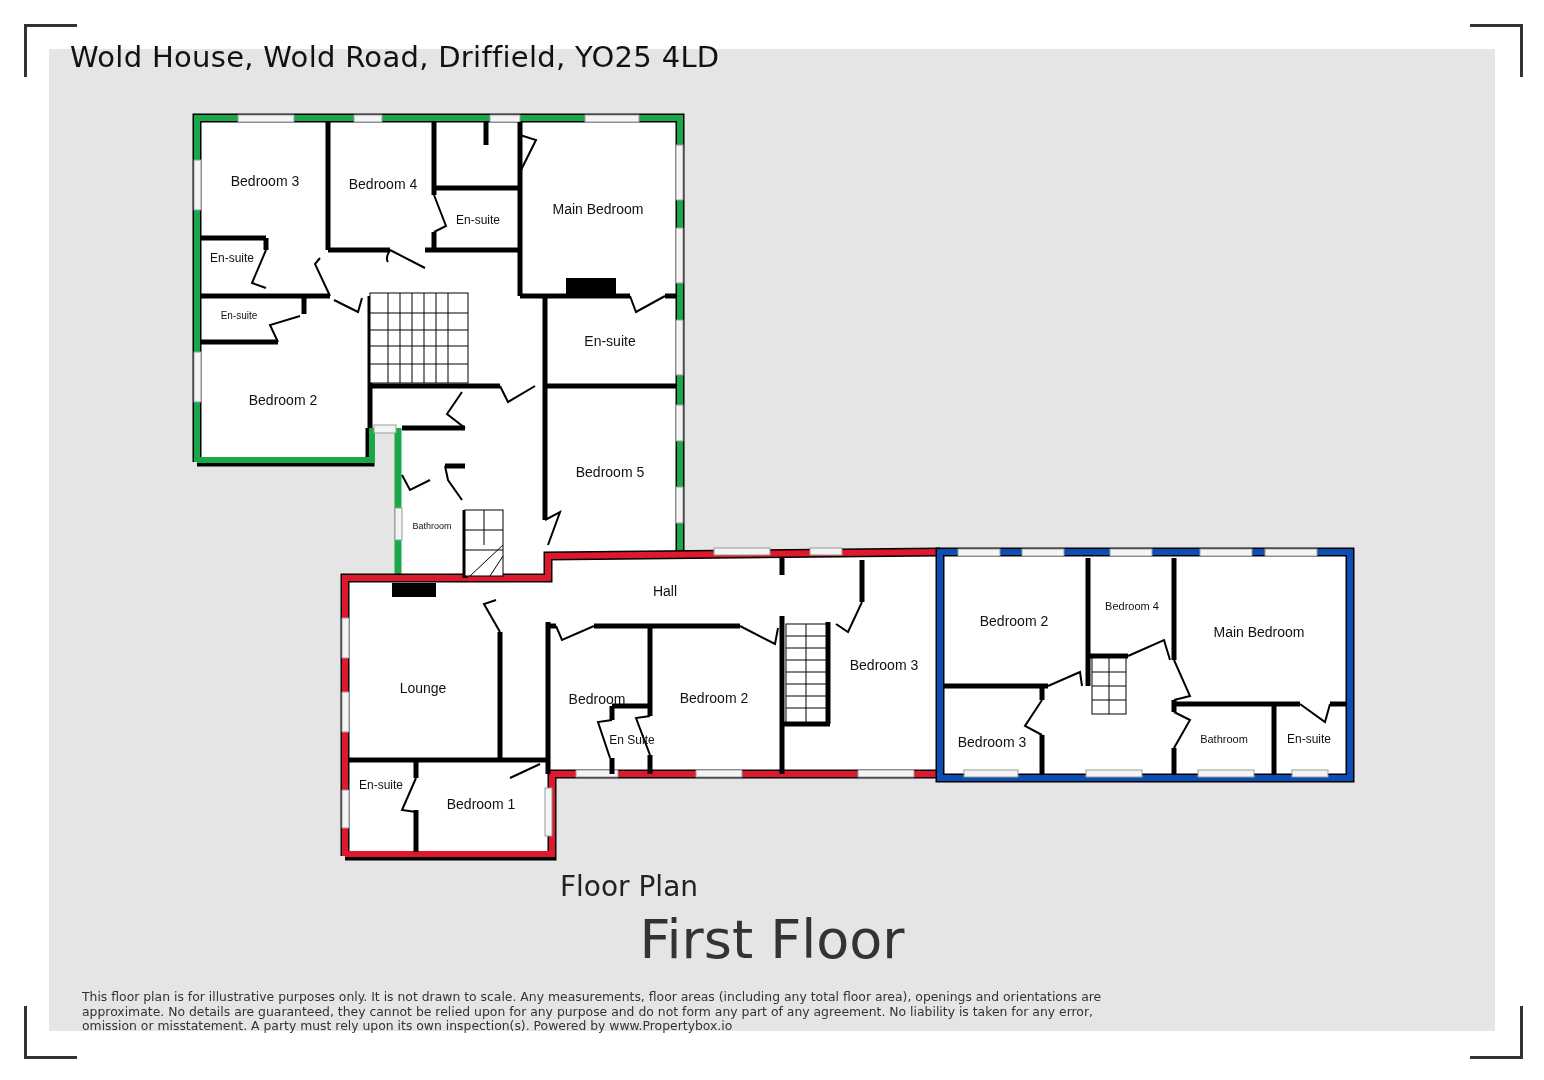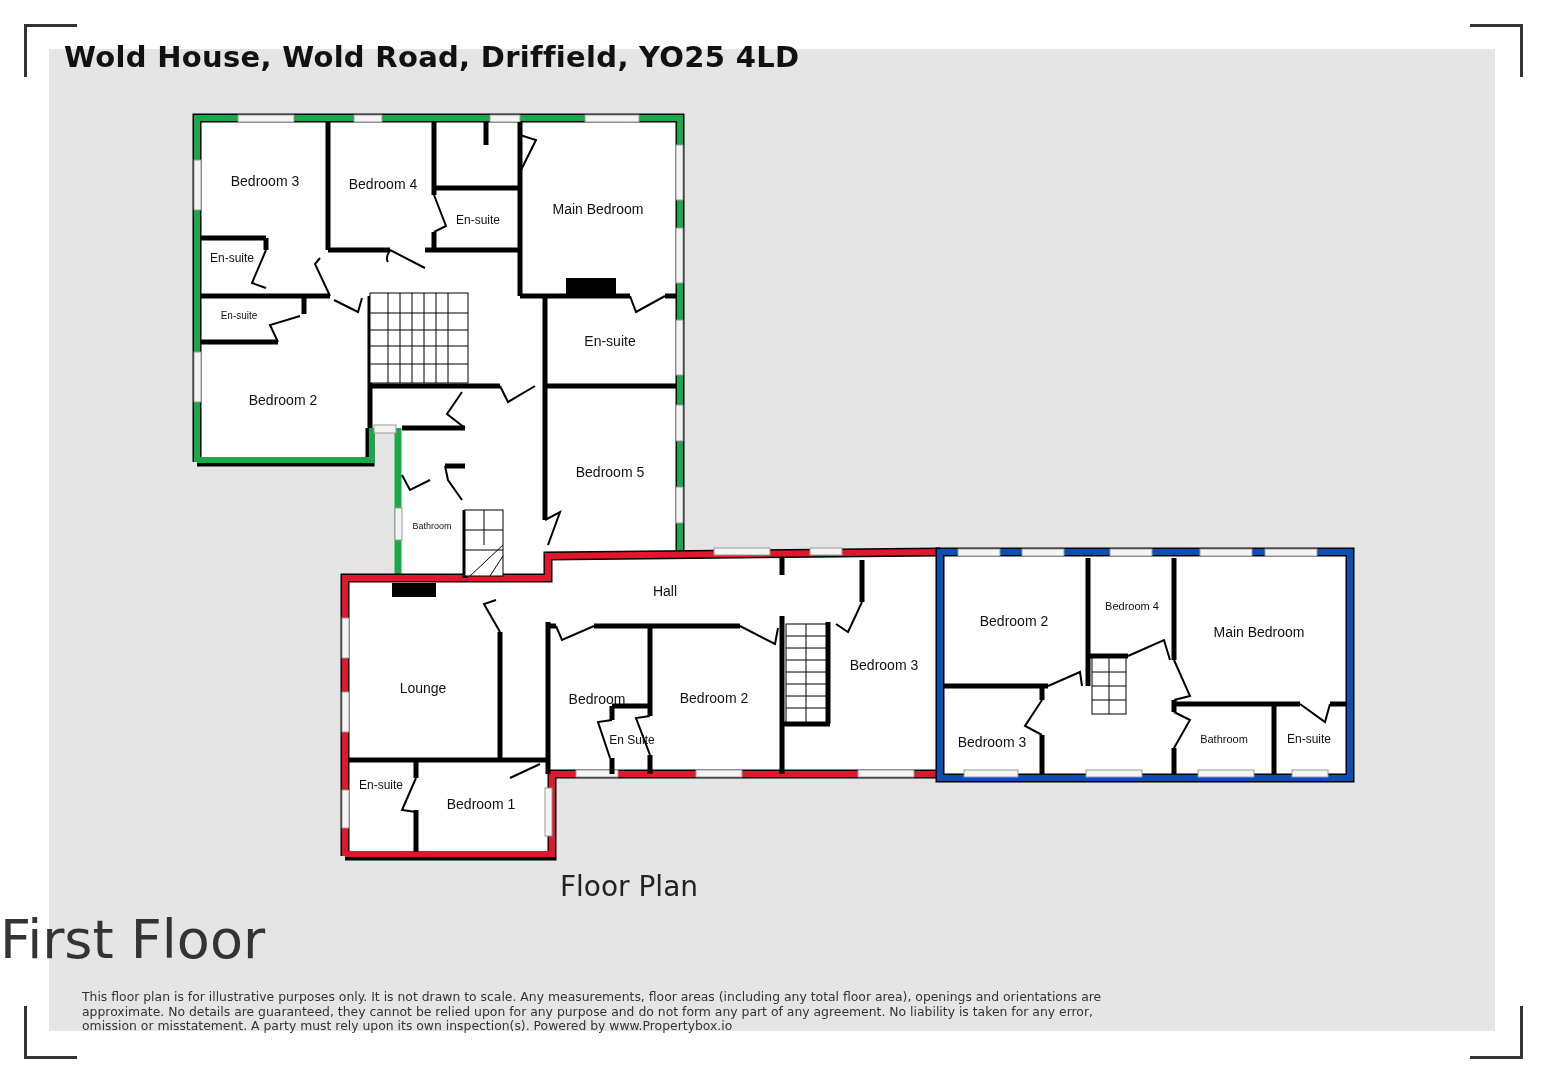--- a/index.html
+++ b/index.html
@@ -4,26 +4,26 @@
 <style>
   html, body { margin:0; padding:0; }
   body { width:1544px; height:1080px; background:#ffffff; position:relative; overflow:hidden;
          font-family:"DejaVu Sans", sans-serif; }
   .panel { position:absolute; left:49px; top:49px; width:1446px; height:982px; background:#e5e5e5; }
   .corner { position:absolute; border-color:#333; border-style:solid; border-width:0; width:48px; height:48px; }
   .c-tl { left:24px; top:24px; border-left-width:3px; border-top-width:3px; height:50px; width:50px; }
   .c-tr { left:1470px; top:24px; border-right-width:3px; border-top-width:3px; height:50px; width:50px; }
   .c-bl { left:24px; top:1006px; border-left-width:3px; border-bottom-width:3px; height:50px; width:50px; }
   .c-br { left:1470px; top:1006px; border-right-width:3px; border-bottom-width:3px; height:50px; width:50px; }
-  .address { position:absolute; left:64px; top:40px; font-size:29px; color:#111; white-space:nowrap;
-             font-family:"DejaVu Sans", sans-serif; letter-spacing:0.3px;font-weight:bold; }
+  .address { position:absolute; left:70px; top:40px; font-size:29px; color:#111; white-space:nowrap;
+             font-family:"DejaVu Sans", sans-serif; letter-spacing:0.3px; }
   svg.plan { position:absolute; left:0; top:0; }
   .room-label { font-family:"Liberation Sans", sans-serif; fill:#111; text-anchor:middle; }
   .fp-sub { position:absolute; left:0; width:1258px; top:870px; text-align:center; font-size:28px; color:#222; }
-  .fp-title { position:absolute; left:0; width:1544px; top:908px; font-size:54px; color:#333; }
+  .fp-title { position:absolute; left:0; width:1544px; top:908px; text-align:center; font-size:54px; color:#333; }
   .disclaimer { position:absolute; left:54px; top:990px; width:1040px; font-size:12.4px; line-height:14.6px; color:#333;
                 font-family:"DejaVu Sans", sans-serif;margin-left:28px; }
 </style>
 </head>
 <body>
 
 <div class="panel"></div>
 <div class="corner c-tl"></div>
 <div class="corner c-tr"></div>
 <div class="corner c-bl"></div>

